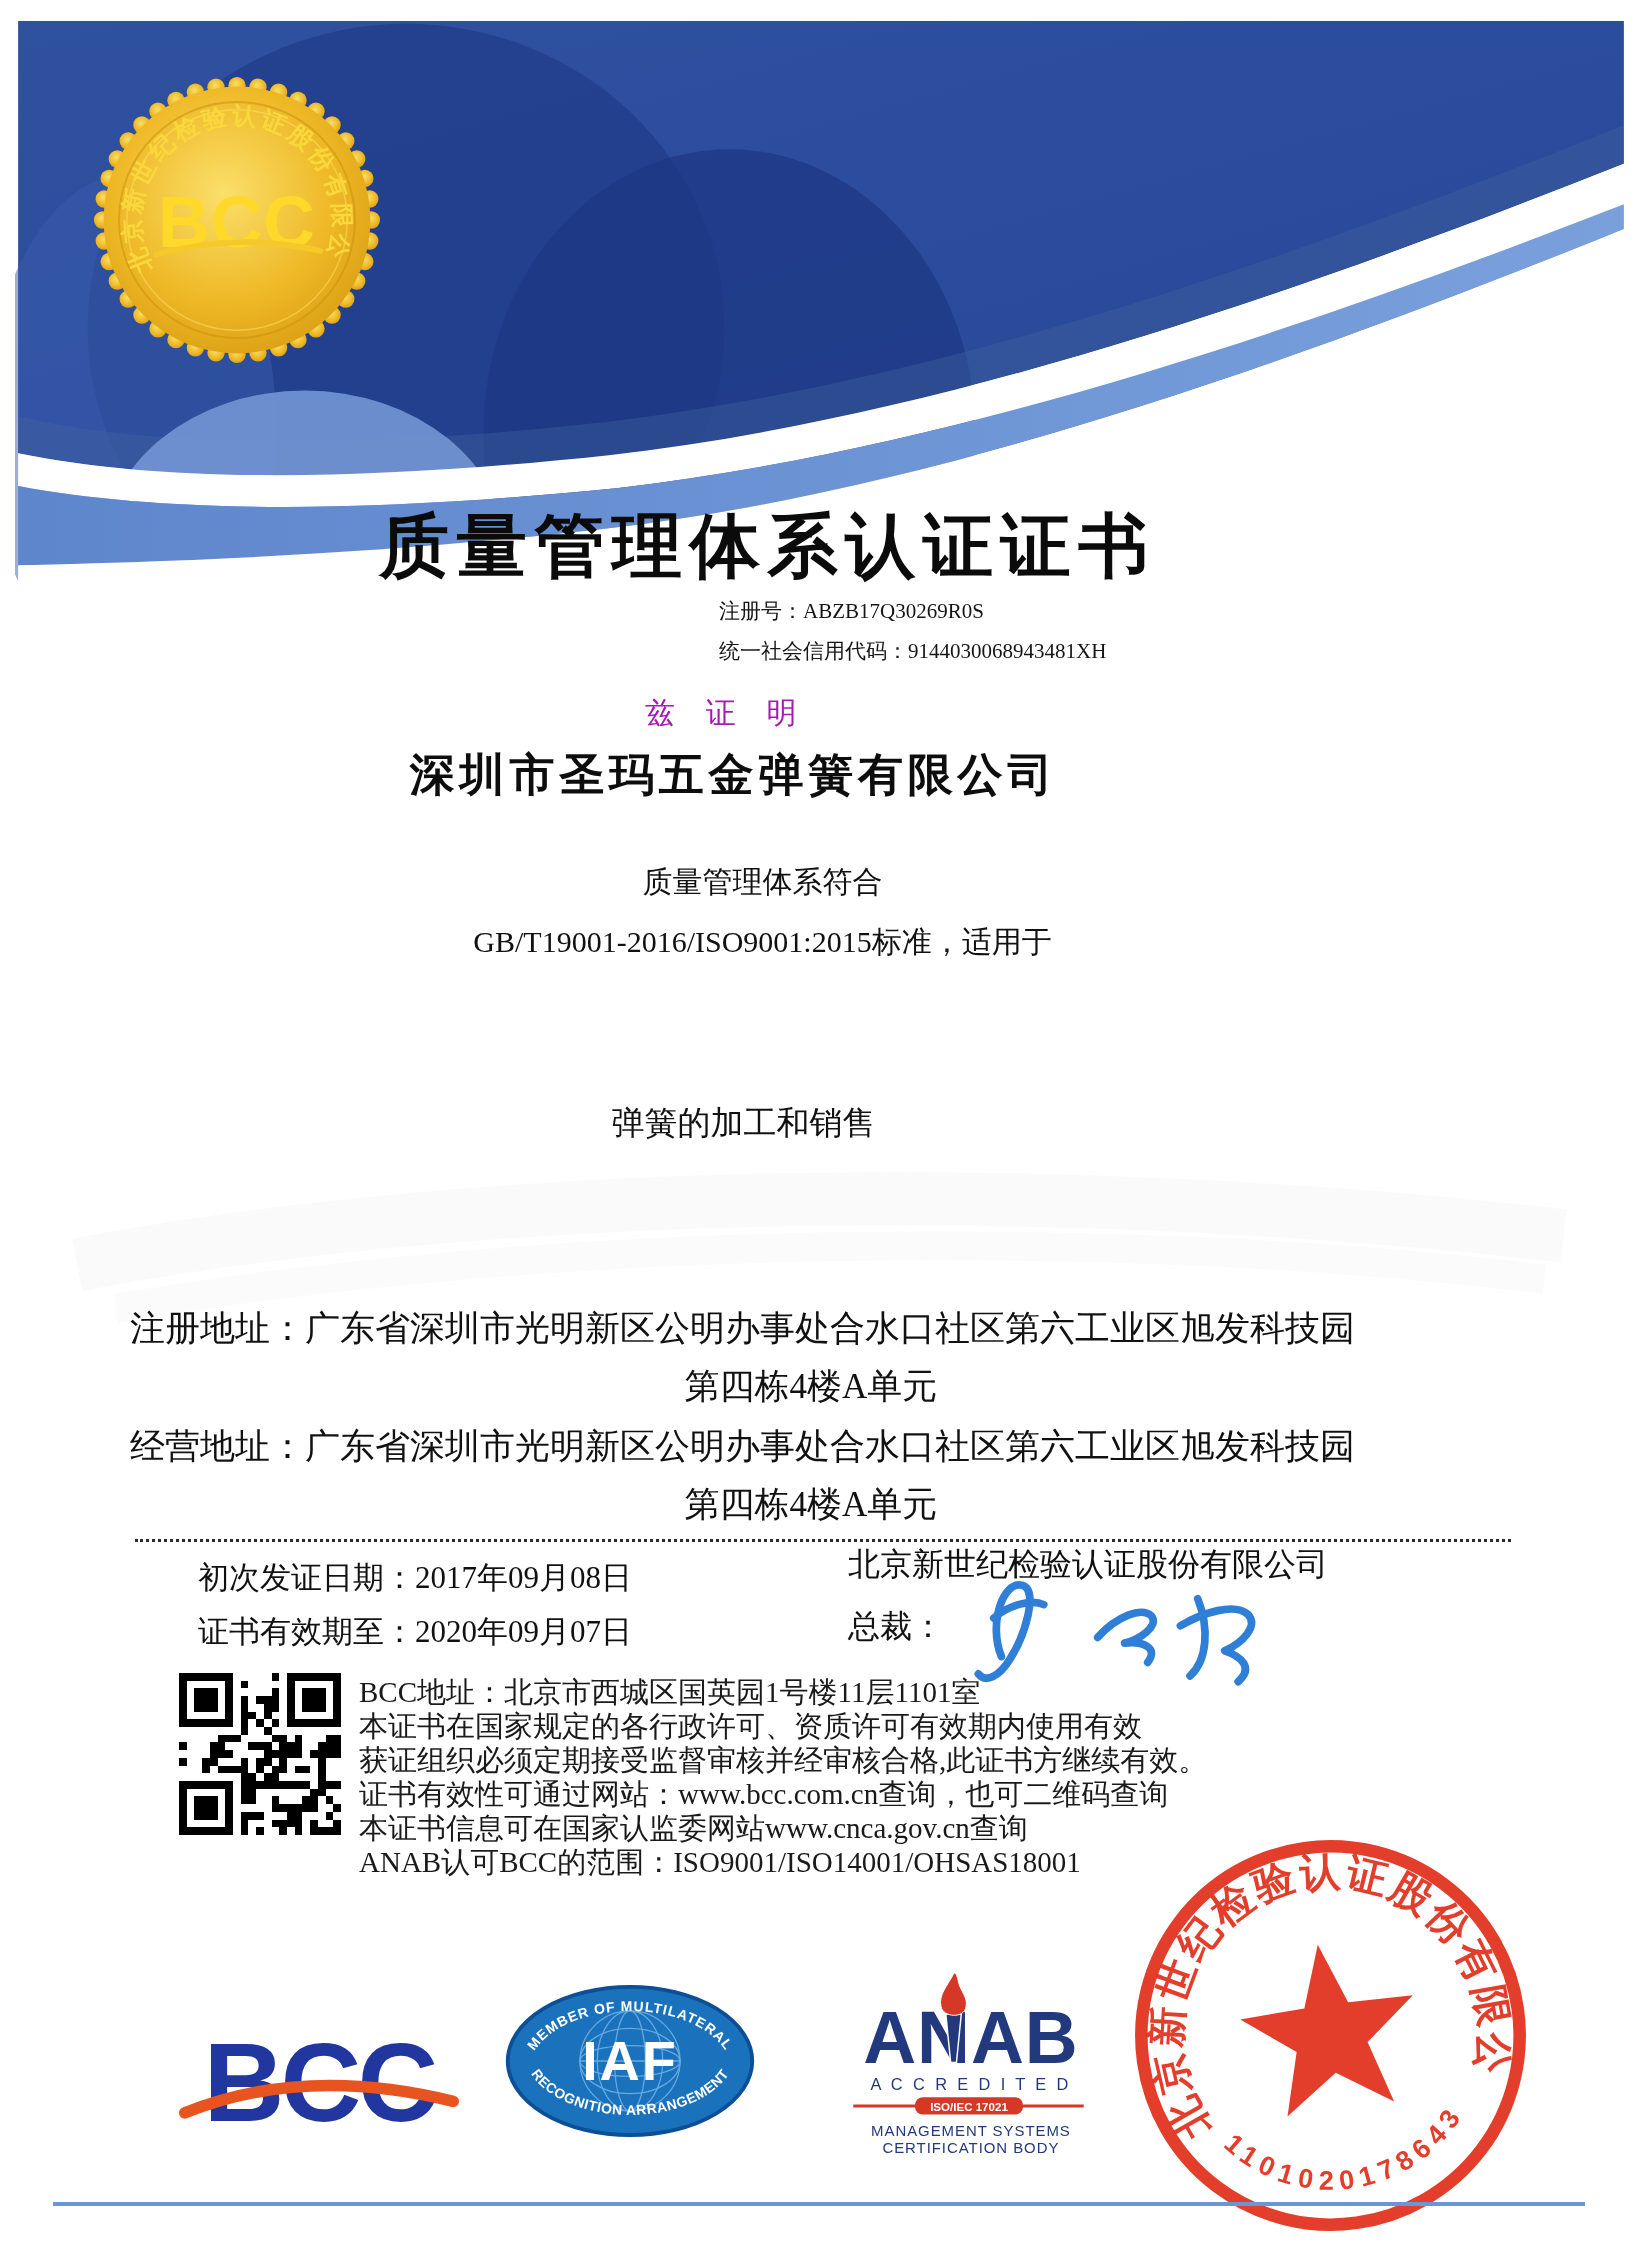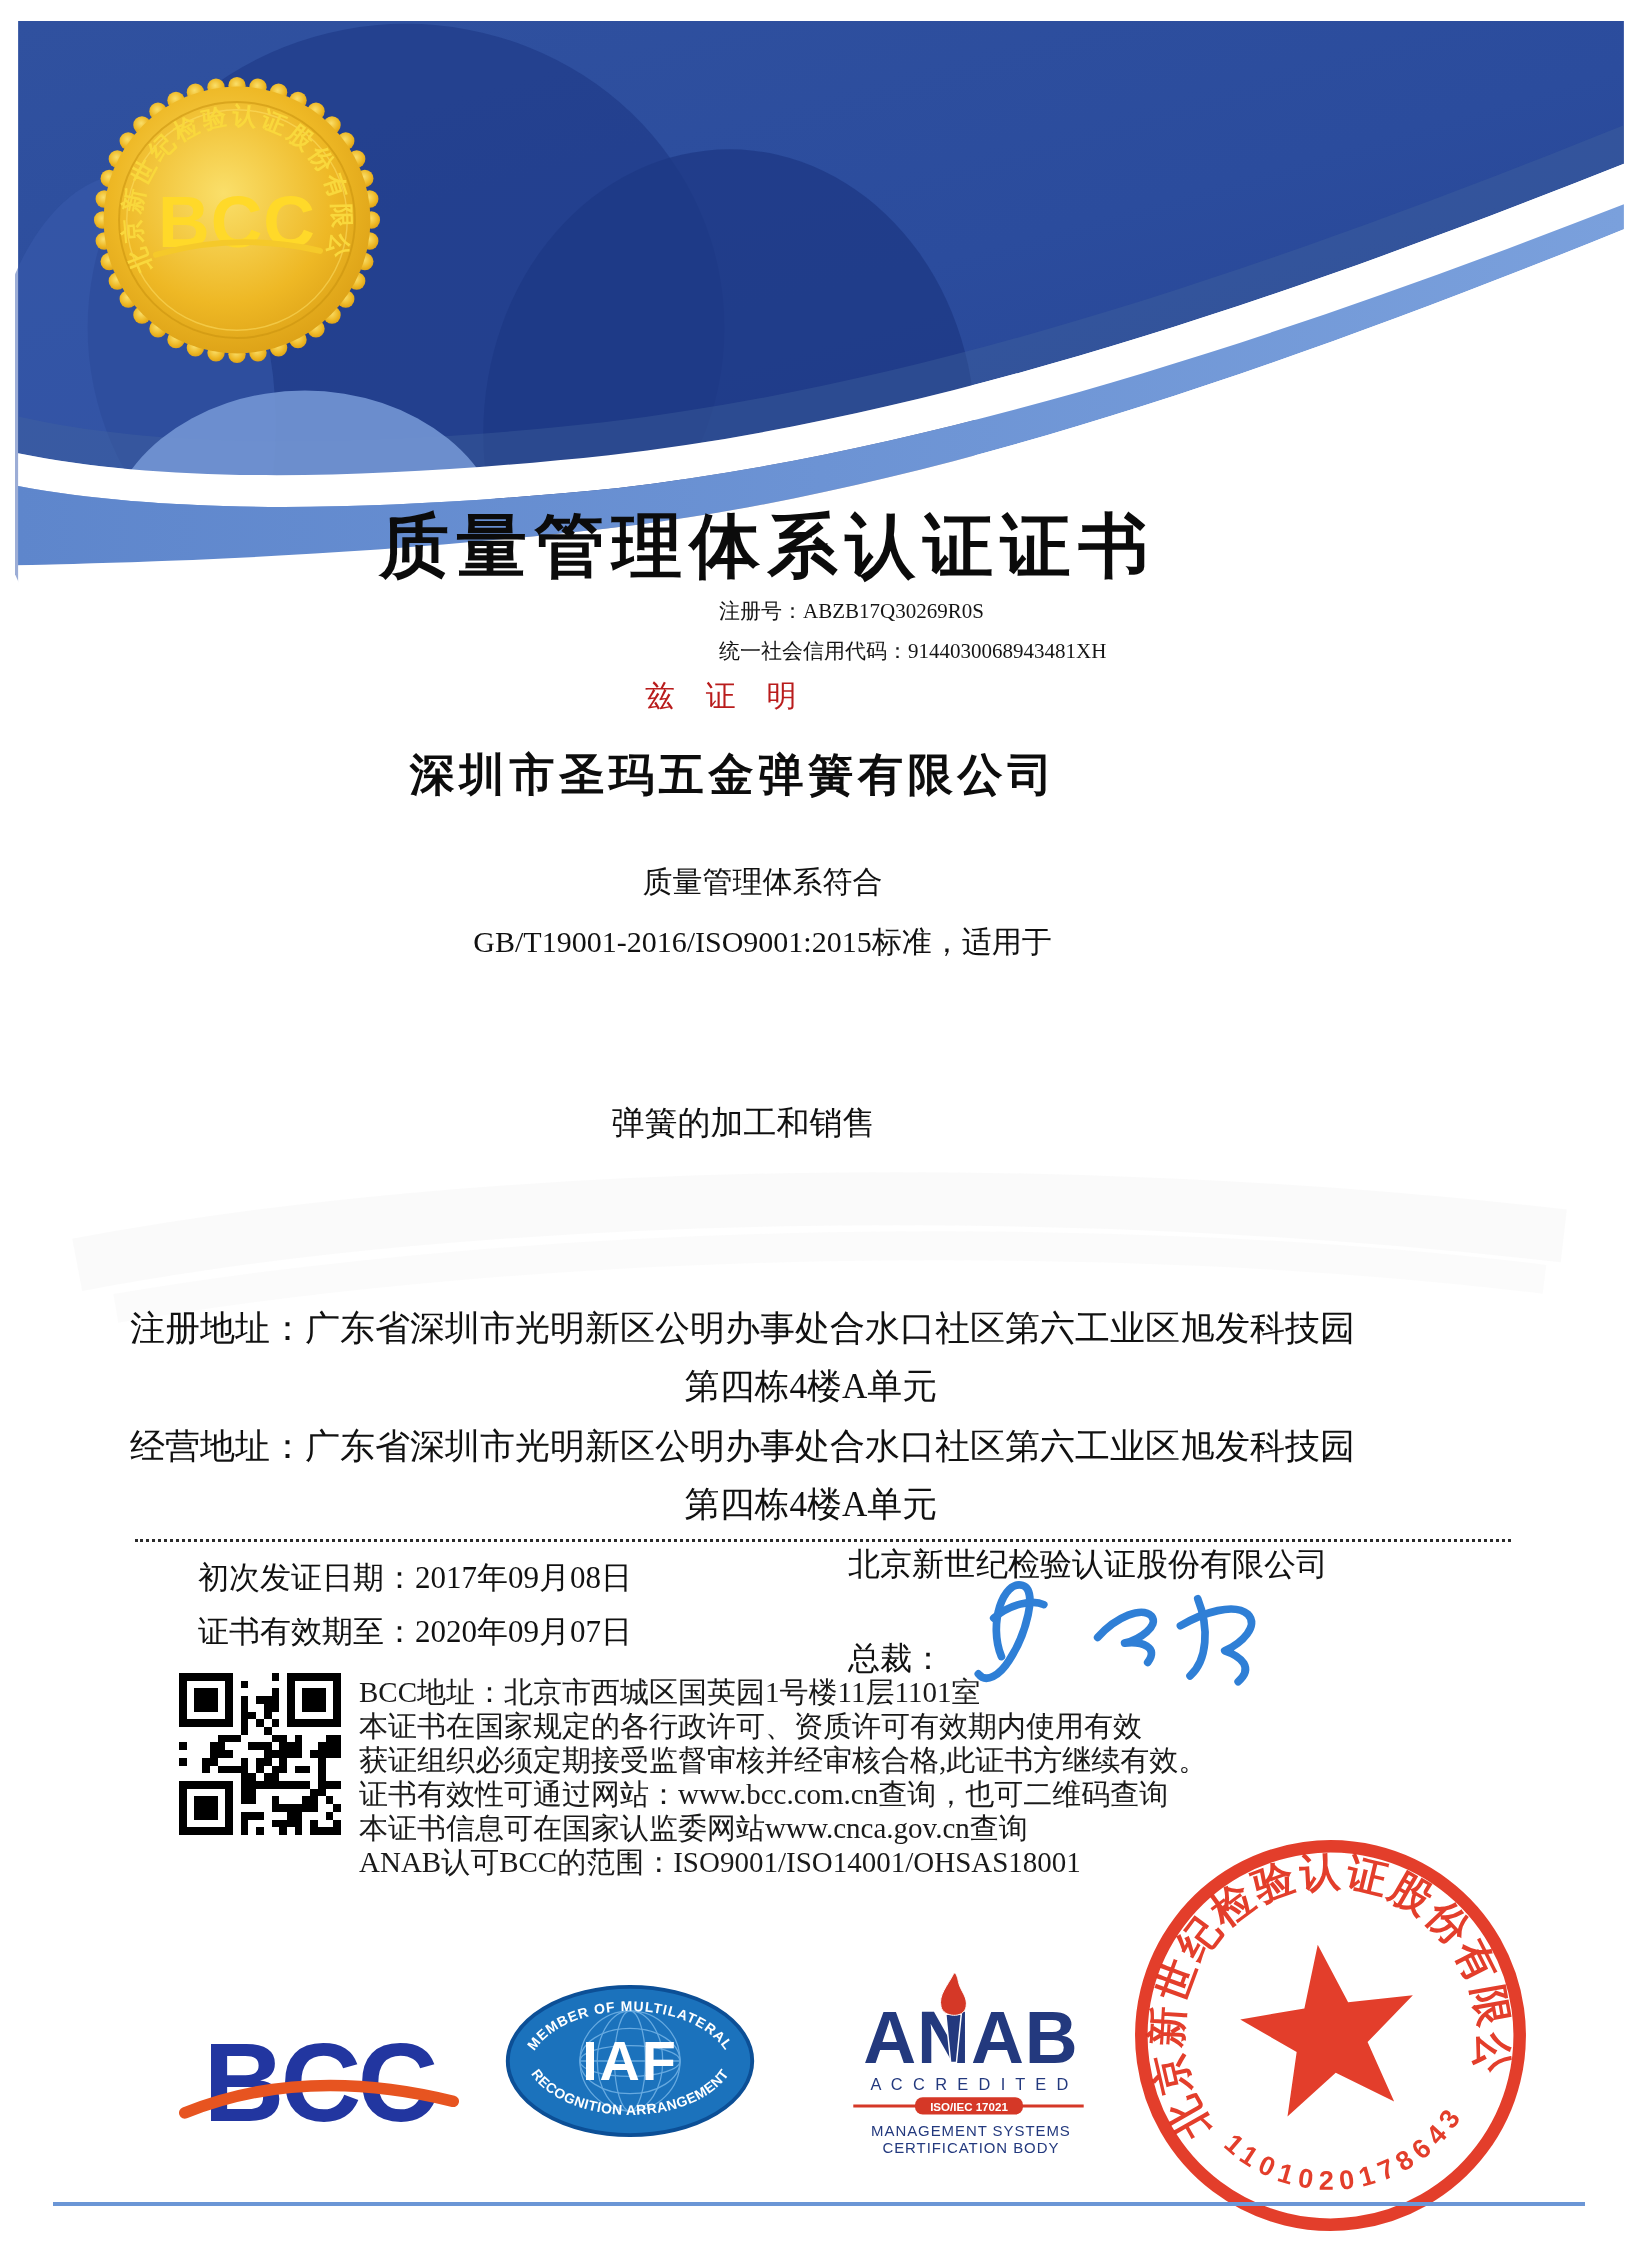--- a/index.html
+++ b/index.html
@@ -5,35 +5,35 @@
   html,body{margin:0;padding:0;background:#ffffff;}
   .page{position:relative;width:1641px;height:2257px;background:#ffffff;overflow:hidden;
         font-family:"Liberation Serif",serif;color:#111;}
   .abs{position:absolute;}
   .cline{width:100%;text-align:center;}
   
   .title{top:500px;left:0;font-size:70px;font-weight:bold;letter-spacing:7.7px;transform:translateX(-53px);
          font-family:"Liberation Serif",serif;color:#0b0b0b;}
   
   .regblock{top:591px;left:719px;font-size:21px;line-height:40px;color:#151515;}
-  .certify{top:676px;left:645px;font-size:30px;letter-spacing:11.6px;color:#b91c1c;}
+  .certify{top:693px;left:645px;font-size:30px;letter-spacing:11.6px;color:#a21caf;}
   .company{top:745px;font-size:45px;letter-spacing:4.8px;font-weight:600;transform:translateX(-87px);color:#0d0d0d;}
   .sys{top:862px;font-size:30px;transform:translateX(-58px);}
   .std{top:922px;font-size:30px;transform:translateX(-58px);}
   .scope{top:1101px;font-size:33px;transform:translateX(-77px);}
   
   .addr1{top:1305px;left:130px;font-size:35px;white-space:nowrap;text-align:center;}
   .addr2{top:1363px;font-size:35px;transform:translateX(-9.7px);}
   .addr3{top:1423px;left:130px;font-size:35px;white-space:nowrap;}
   .addr4{top:1481px;font-size:35px;transform:translateX(-9.7px);}
   .dotline{top:1539px;left:135px;width:1376px;height:0;border-bottom:3.9px dotted #2b2b2b;}
   
   .dates{top:1551px;left:198px;font-size:31px;line-height:54px;}
   .issuer{top:1543px;left:848px;font-size:32px;}
-  .president{top:1605px;left:848px;font-size:32px;margin-top:32px;}
+  .president{top:1605px;left:848px;font-size:32px;}
   .fineprint{top:1675px;left:359px;font-size:29px;line-height:34px;color:#1a1a1a;}
   .bottomline{top:2202px;left:53px;width:1532px;height:3.9px;background:#6b96d6;}
   .nowrap{white-space:nowrap;}
 </style>
 </head>
 <body>
 
 <div class="page">
 
   <svg class="abs" style="top:19.3px;left:14.5px;" width="1612" height="579" viewBox="0 0 1670 600" aria-hidden="true">

